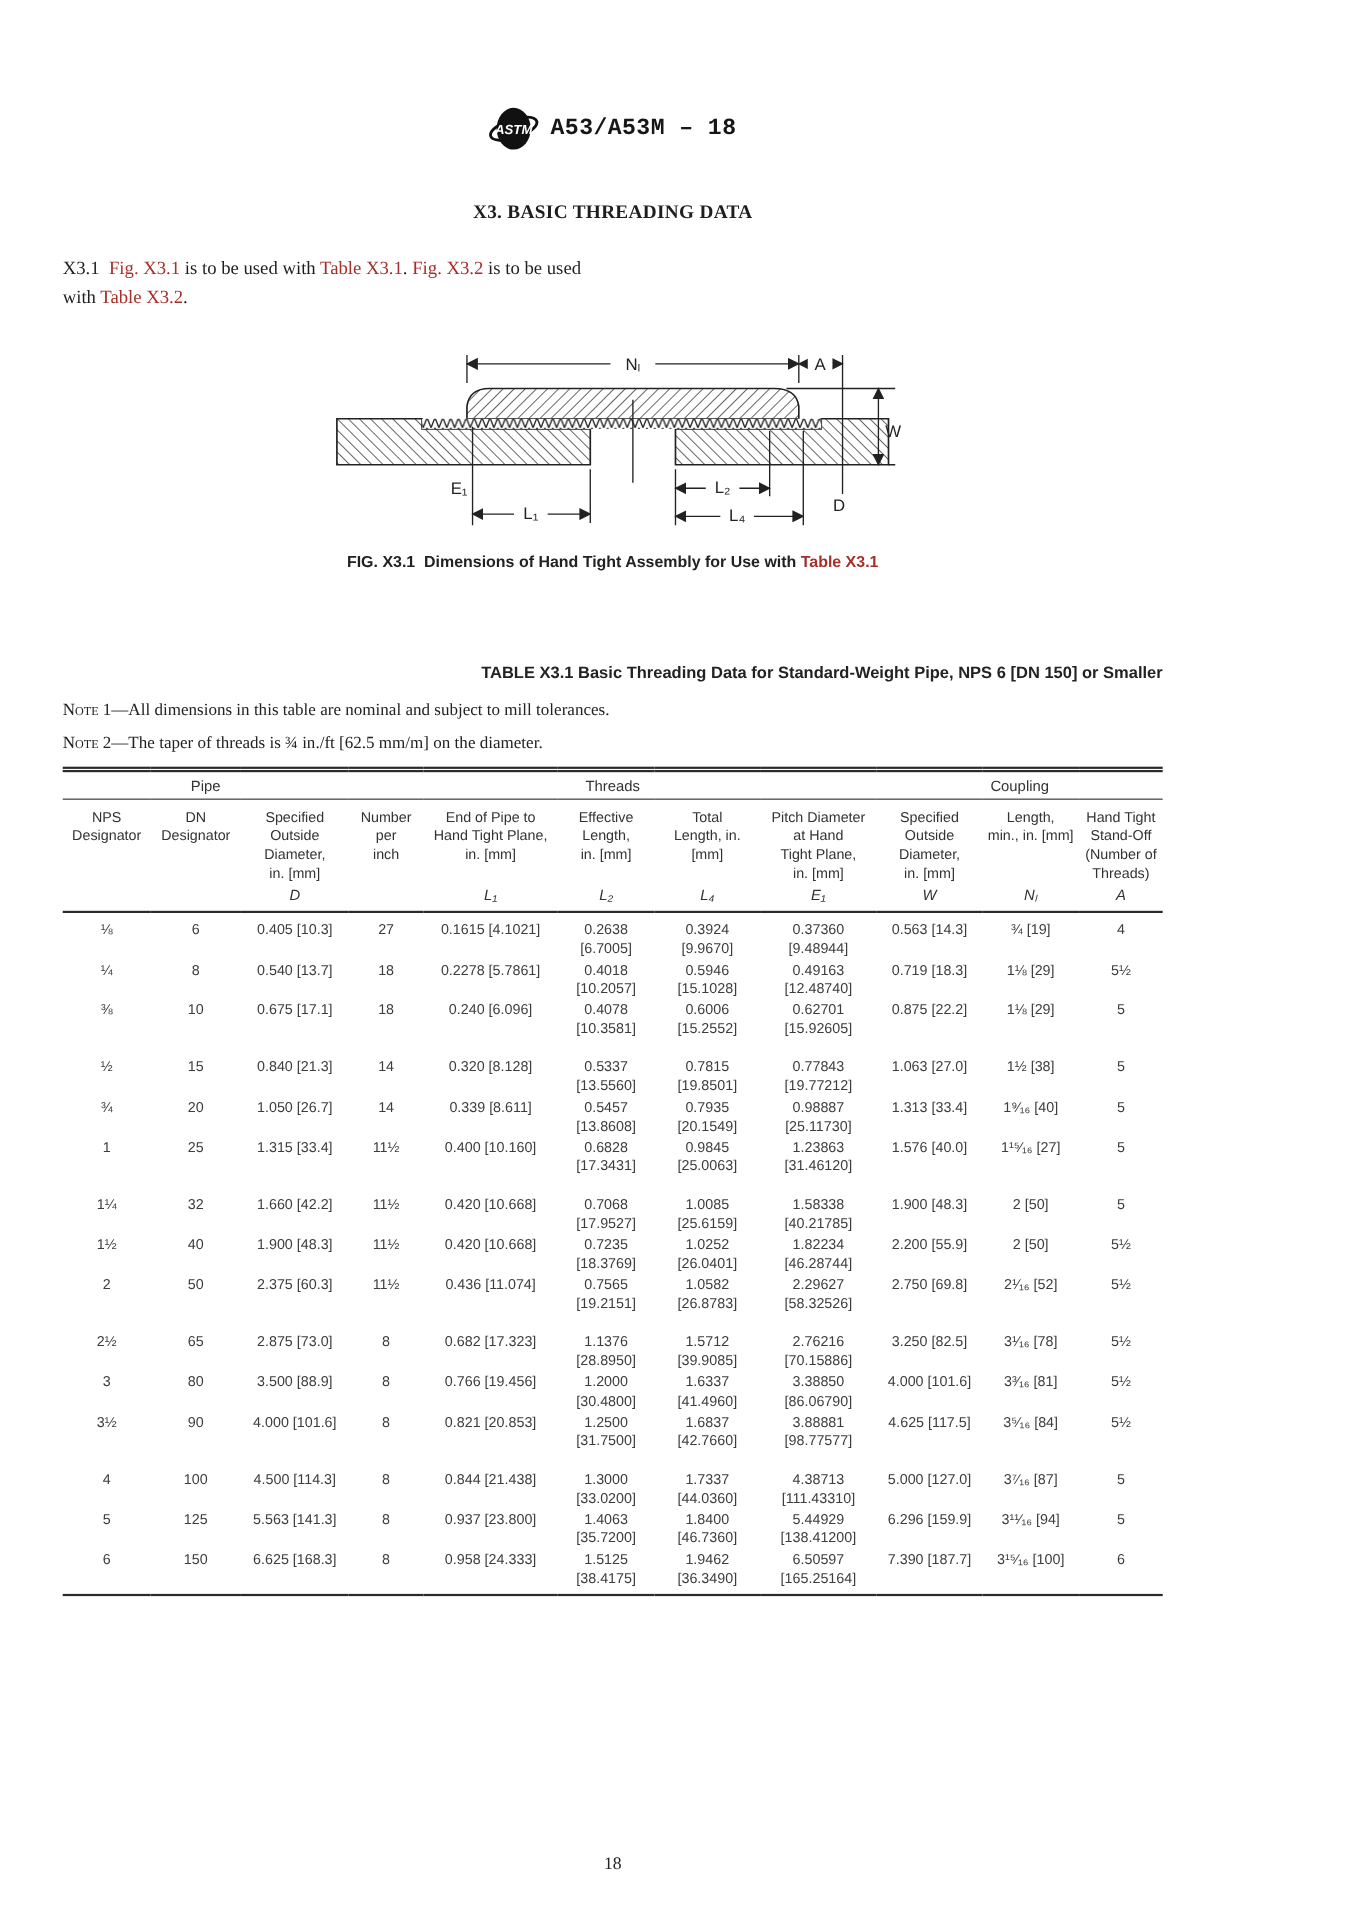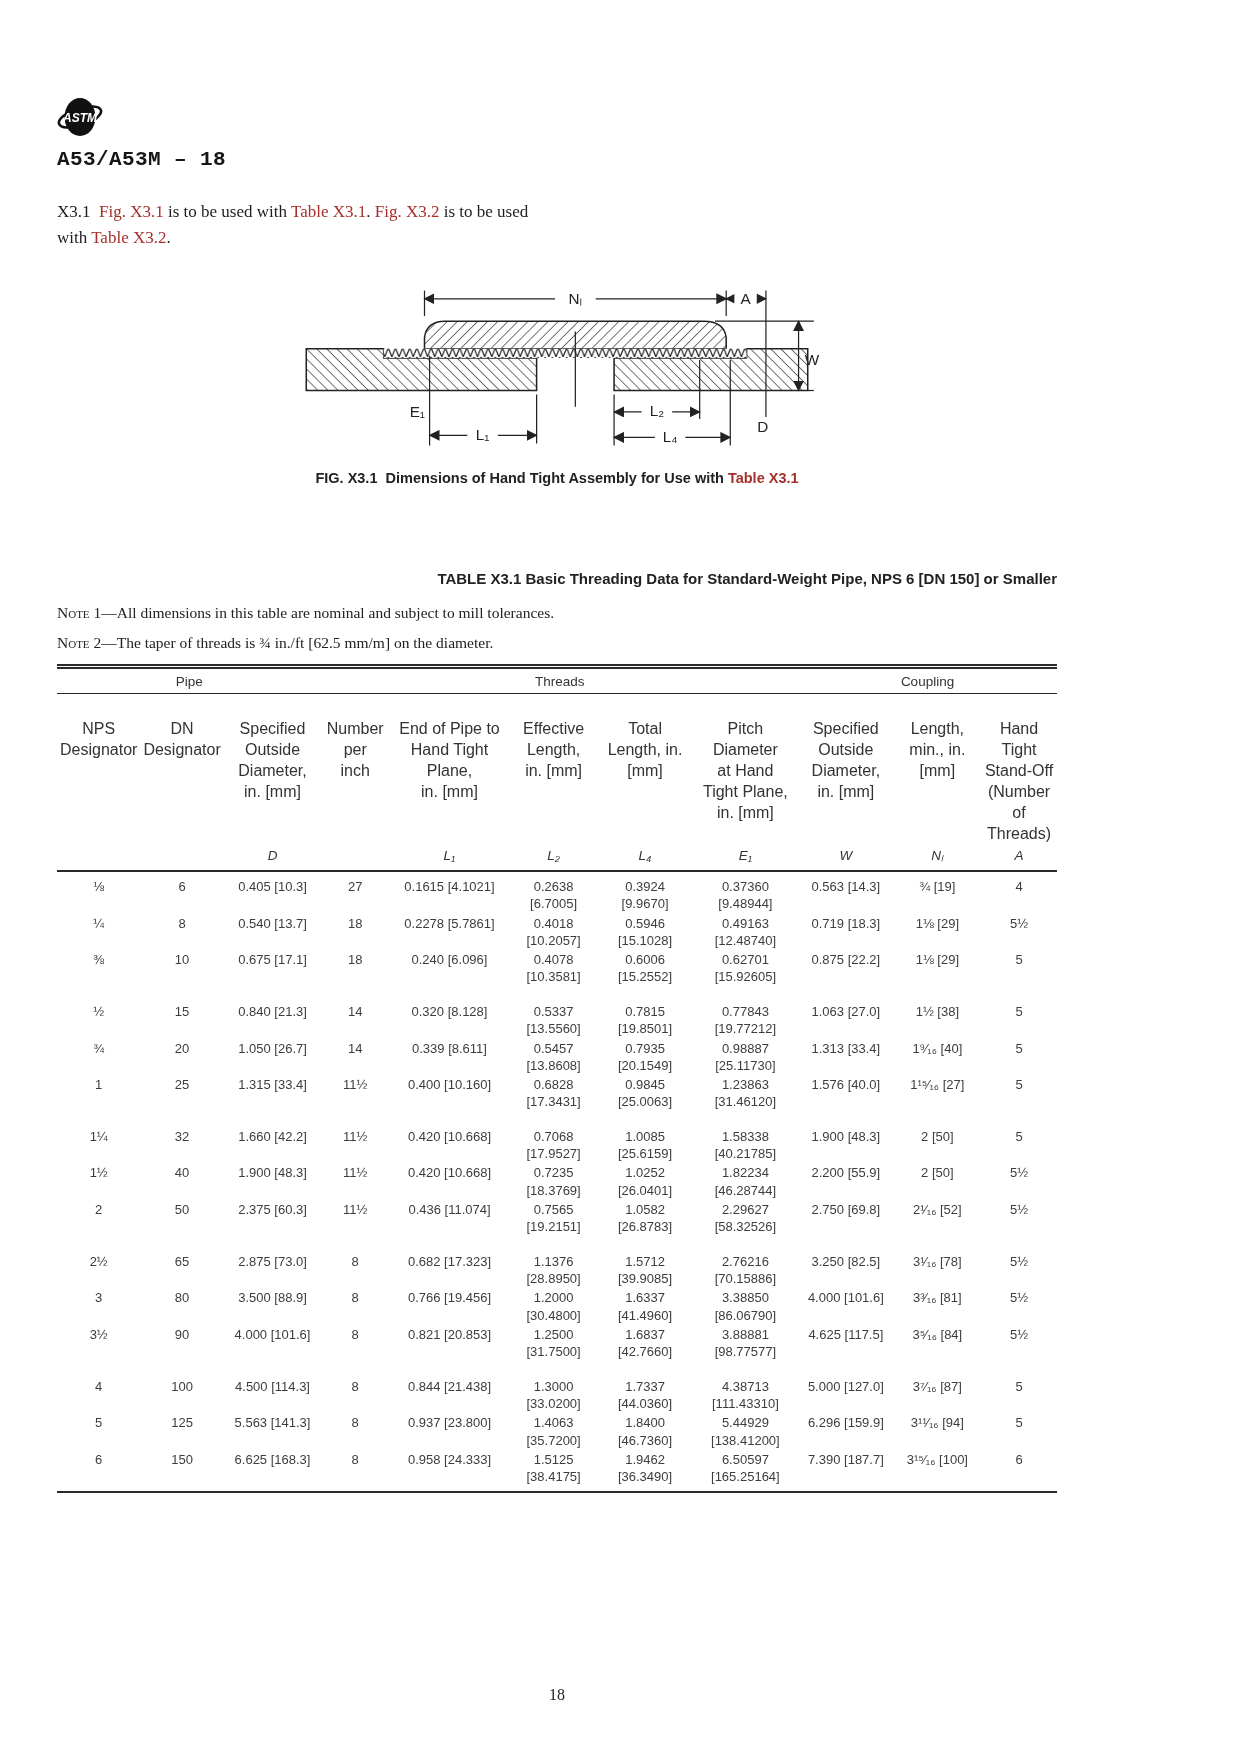--- a/index.html
+++ b/index.html
@@ -1,21 +1,21 @@
 <!DOCTYPE html>
 <html style="--link-red: #a52f2a;"><head>
 <meta charset="utf-8">
 <style>
   :root { --link-red:#a52f2a; --ink:#1e1e1e; --tbl:#3d3d3d; --rule:#2a2a2a; }
   html,body { margin:0; padding:0; background:#ffffff; }
   .page { width:1241px; height:1755px; position:relative; background:#fff; overflow:hidden;
           font-family:"Liberation Serif", serif; color:var(--ink); }
   .content { width:1000px; margin-left:57px; }
 
-  .doc-header { display:flex; justify-content:center; gap:10px; padding-top:96px;flex-direction:column; }
+  .doc-header { display:flex; justify-content:center; align-items:center; gap:10px; padding-top:96px; }
   .doc-title { font-family:Liberation Mono, monospace; font-weight:bold; font-size:21px; letter-spacing:.4px; color:#161616; }
 
   .section-heading { margin-top:44px; text-align:center; font-weight:bold; font-size:17.5px; letter-spacing:.3px; }
 
   .para { margin-top:28px; width:505px; font-size:17px; line-height:1.5; white-space:pre-wrap; }
   .doc-link { color:var(--link-red); text-decoration:none; cursor:pointer;text-align:center; }
 
   .figure-block { margin-top:24px; text-align:center; }
   .fig-svg text { font-family:"Liberation Sans", sans-serif; font-size:15px; fill:#222; }
   .fig-caption { margin-top:12px; text-align:center; font-family:"Liberation Sans", sans-serif;
@@ -27,21 +27,21 @@
   .notes { margin-top:17px; font-size:15.5px; color:#222; }
   .note { margin:0 0 12px 0; }
   .note-label { font-variant:small-caps; }
 
   table.data { width:1000px; border-collapse:collapse; margin-top:4px;
                font-family:"Liberation Sans", sans-serif; font-size:13px; color:var(--tbl);
                border-top:5px double var(--rule); border-bottom:2.5px solid var(--rule); }
   table.data th, table.data td { font-weight:normal; text-align:center; vertical-align:top;
                padding:1px 3px; white-space:pre-line; line-height:1.32; }
   tr.grouprow th { border-bottom:1.3px solid var(--rule); padding:4px 0 2px; font-size:13.5px; color:#333; }
-  tr.colheads th { padding-top:24px; font-size:16px; color:#333; }
+  tr.colheads th { padding-top:7px; font-size:13px; color:#333; }
   tr.symrow th { font-style:italic; font-size:13.5px; padding:2px 0 5px; border-bottom:2px solid var(--rule); color:#333; }
   tbody td { padding-top:3px; }
   tbody tr.group-start td { padding-top:17px; }
   tbody tr:first-child td { padding-top:6px; }
   tbody tr:last-child td { padding-bottom:6px; }
 
   col.c1{width:80px} col.c2{width:82px} col.c3{width:98px} col.c4{width:68px}
   col.c5{width:122px} col.c6{width:88px} col.c7{width:96px} col.c8{width:106px}
   col.c9{width:96px} col.c10{width:88px} col.c11{width:76px}
 
@@ -55,20 +55,21 @@
 
     <div class="doc-header">
       <svg width="46" height="42" viewBox="0 0 46 42">
         <ellipse cx="23" cy="21" rx="15.5" ry="19" fill="#111"></ellipse>
         <ellipse cx="23" cy="21" rx="22" ry="8.5" fill="none" stroke="#111" stroke-width="2.6" transform="rotate(-18 23 21)"></ellipse>
         <text x="23" y="25.5" text-anchor="middle" font-size="12" font-weight="bold" font-style="italic" fill="#ffffff" font-family="'Liberation Sans',sans-serif">ASTM</text>
       </svg>
       <span class="doc-title">A53/A53M – 18</span>
     </div>
 
+    <div class="section-heading">X3. BASIC THREADING DATA</div>
 
     <p class="para"><span>X3.1  </span><span class="doc-link">Fig. X3.1</span><span> is to be used with </span><span class="doc-link">Table X3.1</span><span>. </span><span class="doc-link">Fig. X3.2</span><span> is to be used with </span><span class="doc-link">Table X3.2</span><span>.</span></p>
 
     <div class="figure-block">
       <svg class="fig-svg" width="530" height="180" viewBox="0 0 520 176">
         <defs>
           <pattern id="hA" width="7" height="7" patternUnits="userSpaceOnUse" patternTransform="rotate(45)">
             <line x1="0" y1="0" x2="0" y2="7" stroke="#3c3c3c" stroke-width="1.4"></line>
           </pattern>
           <pattern id="hB" width="7" height="7" patternUnits="userSpaceOnUse" patternTransform="rotate(-45)">

